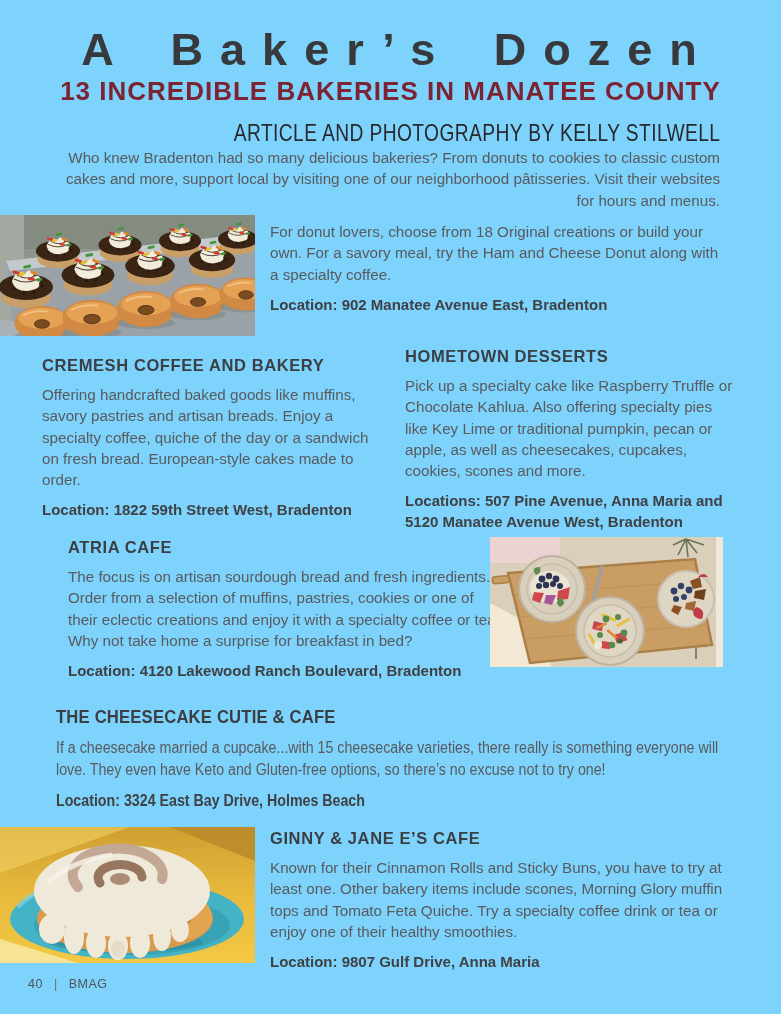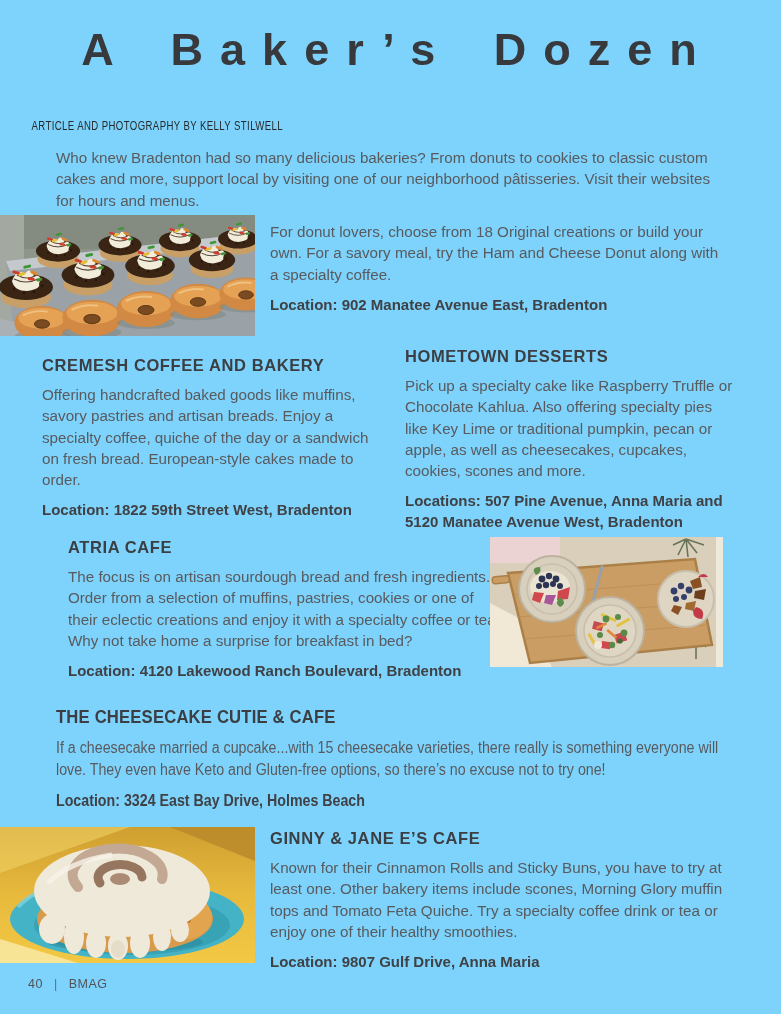--- a/index.html
+++ b/index.html
@@ -3,25 +3,25 @@
 <meta charset="utf-8">
 <style>
   html,body{margin:0;padding:0;background:#ffffff;}
   .page{position:relative;width:781px;height:1014px;background:#7dd3fc;overflow:hidden;
         font-family:"Liberation Sans",sans-serif;}
   .title{position:absolute;top:24px;left:0;width:781px;text-align:center;margin:0;
          font-size:45px;font-weight:bold;color:#37393d;letter-spacing:17px;word-spacing:12px;
          padding-left:14px;box-sizing:border-box;white-space:nowrap;}
   .subtitle{position:absolute;top:76px;left:0;width:781px;text-align:center;margin:0;
          font-size:26px;font-weight:bold;color:#7c2433;letter-spacing:1px;white-space:nowrap;}
-  .byline{position:absolute;top:119px;left:0;width:781px;text-align:left;
-         font-size:12px;color:#27292d;letter-spacing:.5px;}
+  .byline{position:absolute;top:119px;left:0;width:781px;text-align:right;
+         font-size:24px;color:#27292d;letter-spacing:.5px;}
   .byline span{display:inline-block;transform:scaleX(.8);transform-origin:center;}
   .intro{position:absolute;left:56px;top:147px;width:664px;margin:0;
-         font-size:15.2px;line-height:1.4;color:#595a5e;}
+         font-size:15.2px;line-height:1.4;color:#595a5e;text-align:right;}
   .sec h3{margin:0 0 9px 0;font-size:16.5px;font-weight:bold;color:#3b3e43;letter-spacing:.6px;}
   .sec p{margin:0 0 9px 0;font-size:15.2px;line-height:1.4;color:#595a5e;}
   .sec .loc{margin:5px 0 0 0;font-weight:bold;color:#3f4145;font-size:15px;line-height:1.4;}
   #sec-farm{position:absolute;left:270px;top:221px;width:452px;}
   #photo-farm{position:absolute;left:0;top:215px;width:255px;height:121px;}
   #sec-cremesh{position:absolute;left:42px;top:356px;width:332px;}
   #sec-hometown{position:absolute;left:405px;top:347px;width:332px;}
   #sec-atria{position:absolute;left:56px;top:538px;width:438px;margin-left:12px;}
   #photo-atria{position:absolute;left:490px;top:537px;width:233px;height:130px;}
   #sec-cheesecake{position:absolute;left:56px;top:706px;width:742px;}
@@ -33,20 +33,21 @@
   .footer{position:absolute;left:28px;top:977px;font-size:12.5px;color:#515358;letter-spacing:.5px;}
   .footer .sep{margin:0 11px;color:#6b6d70;}
   svg{display:block;}
 </style>
 </head>
 <body>
 
 <div class="page">
 
   <h1 class="title">A Baker’s Dozen</h1>
+  <h2 class="subtitle">13 INCREDIBLE BAKERIES IN MANATEE COUNTY</h2>
   <div class="byline">
     <span>ARTICLE AND PHOTOGRAPHY BY KELLY STILWELL</span>
   </div>
   <p class="intro">Who knew Bradenton had so many delicious bakeries? From donuts to cookies to classic custom cakes and more, support local by visiting one of our neighborhood pâtisseries. Visit their websites for hours and menus.</p>
 
   <div id="photo-farm">
     <svg viewBox="0 0 255 121" width="255" height="121">
       <defs>
         <g id="glz">
           <ellipse cx="0" cy="14" rx="29" ry="6" fill="#7e8780" opacity=".55"></ellipse>

